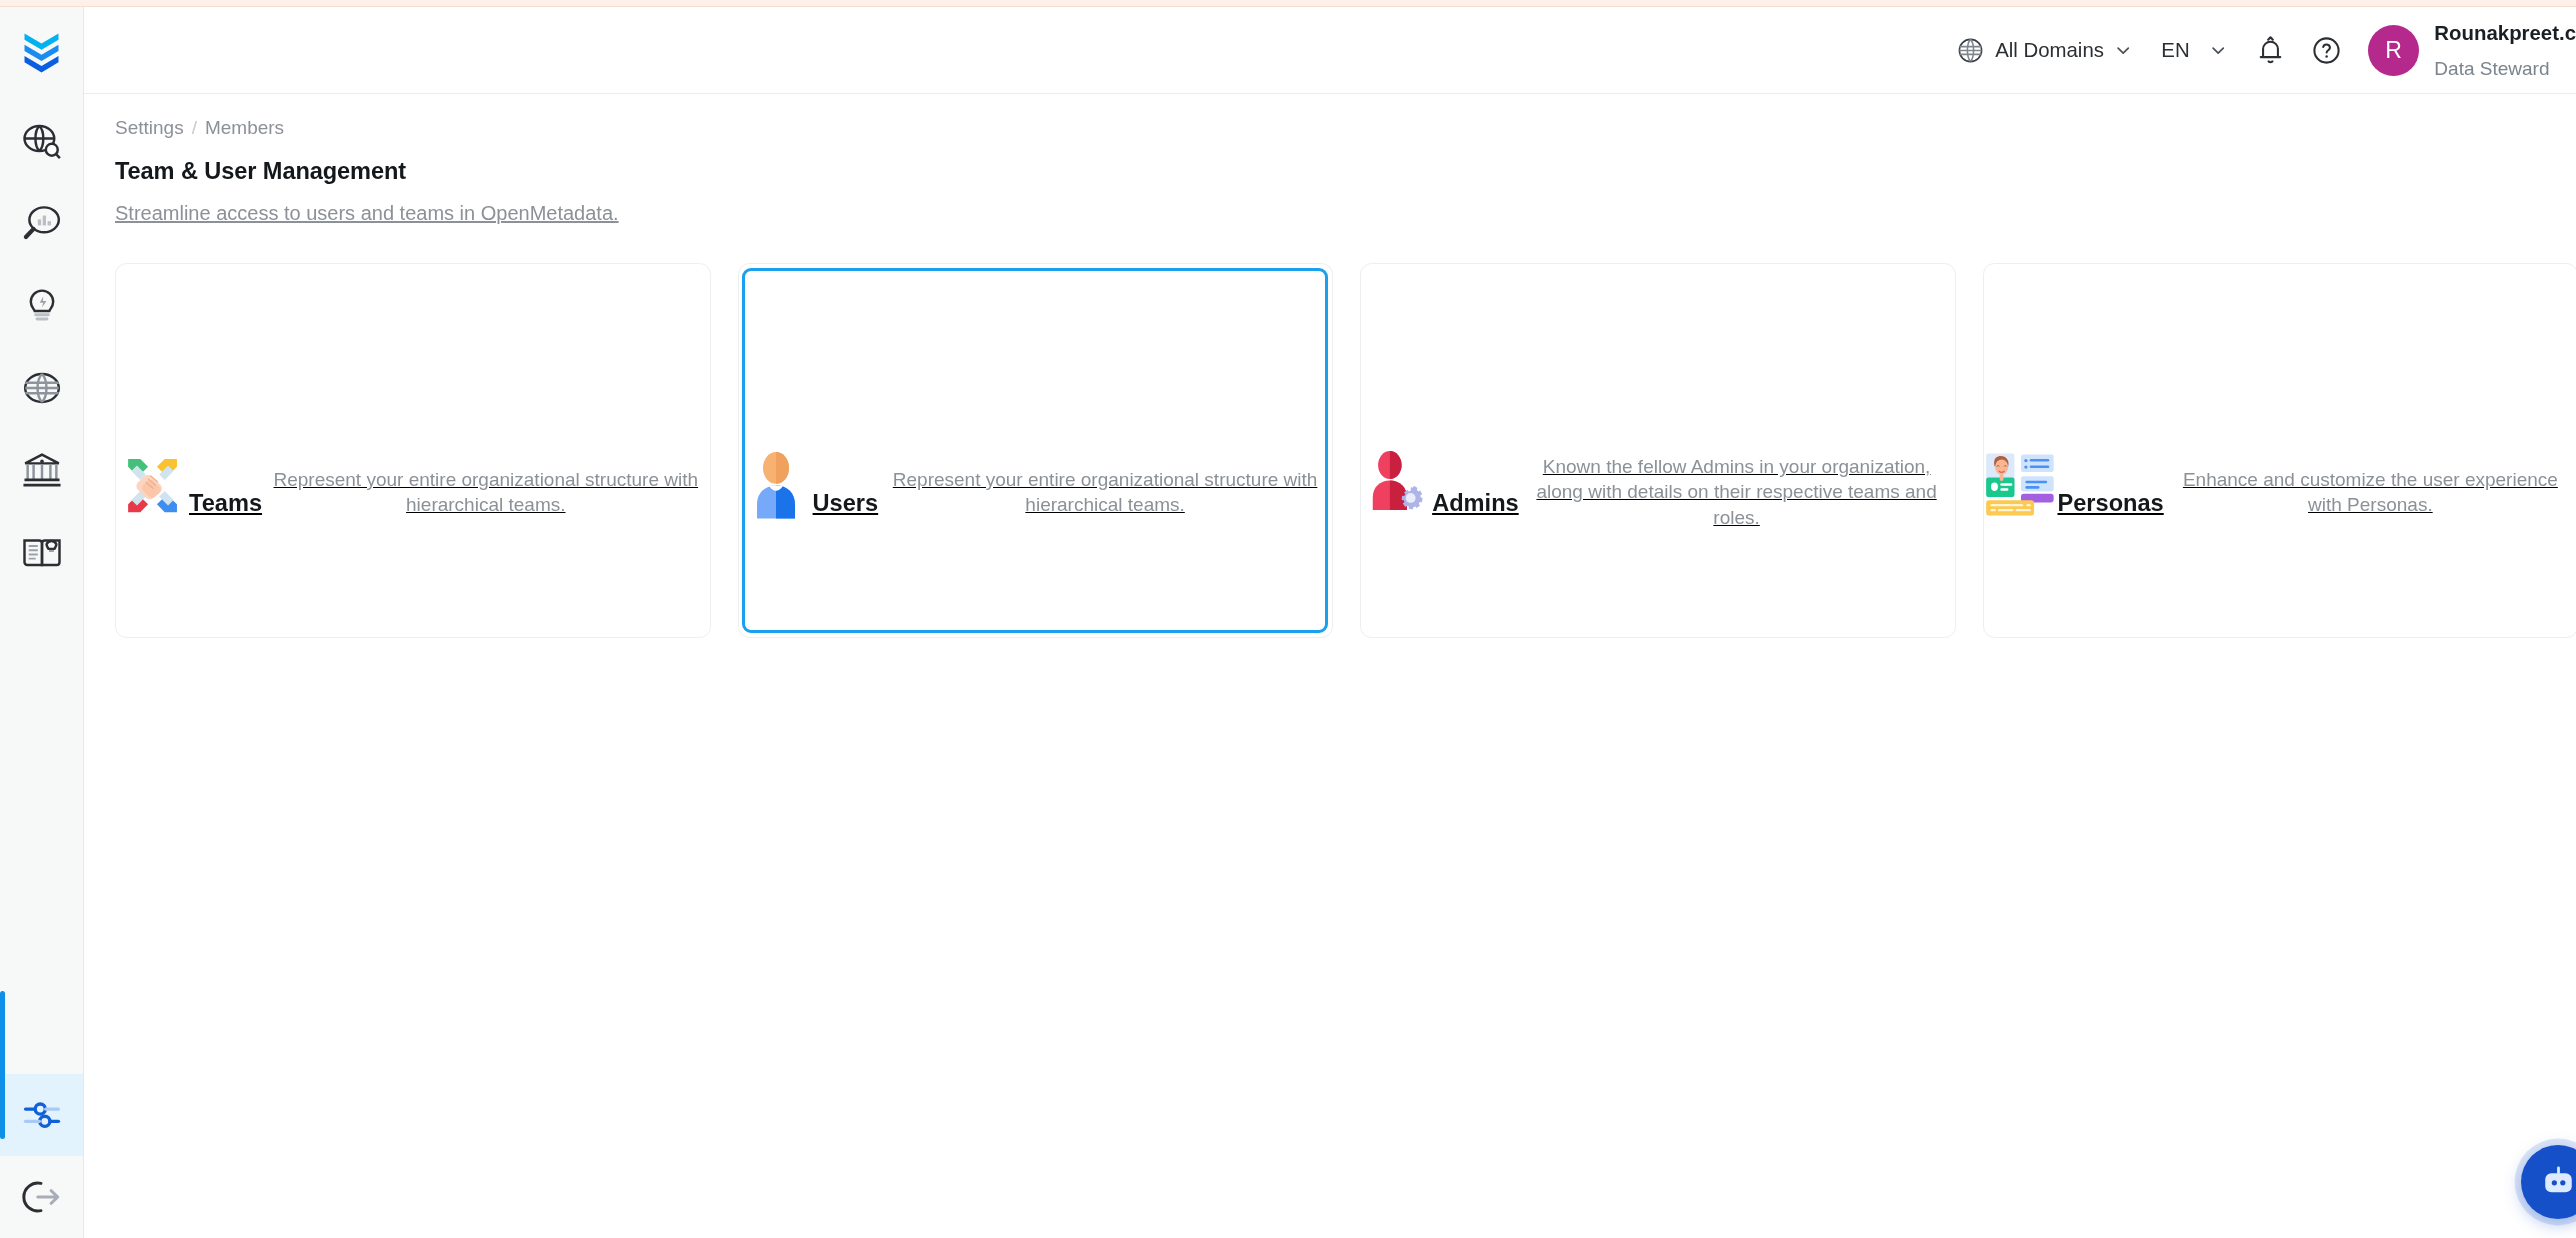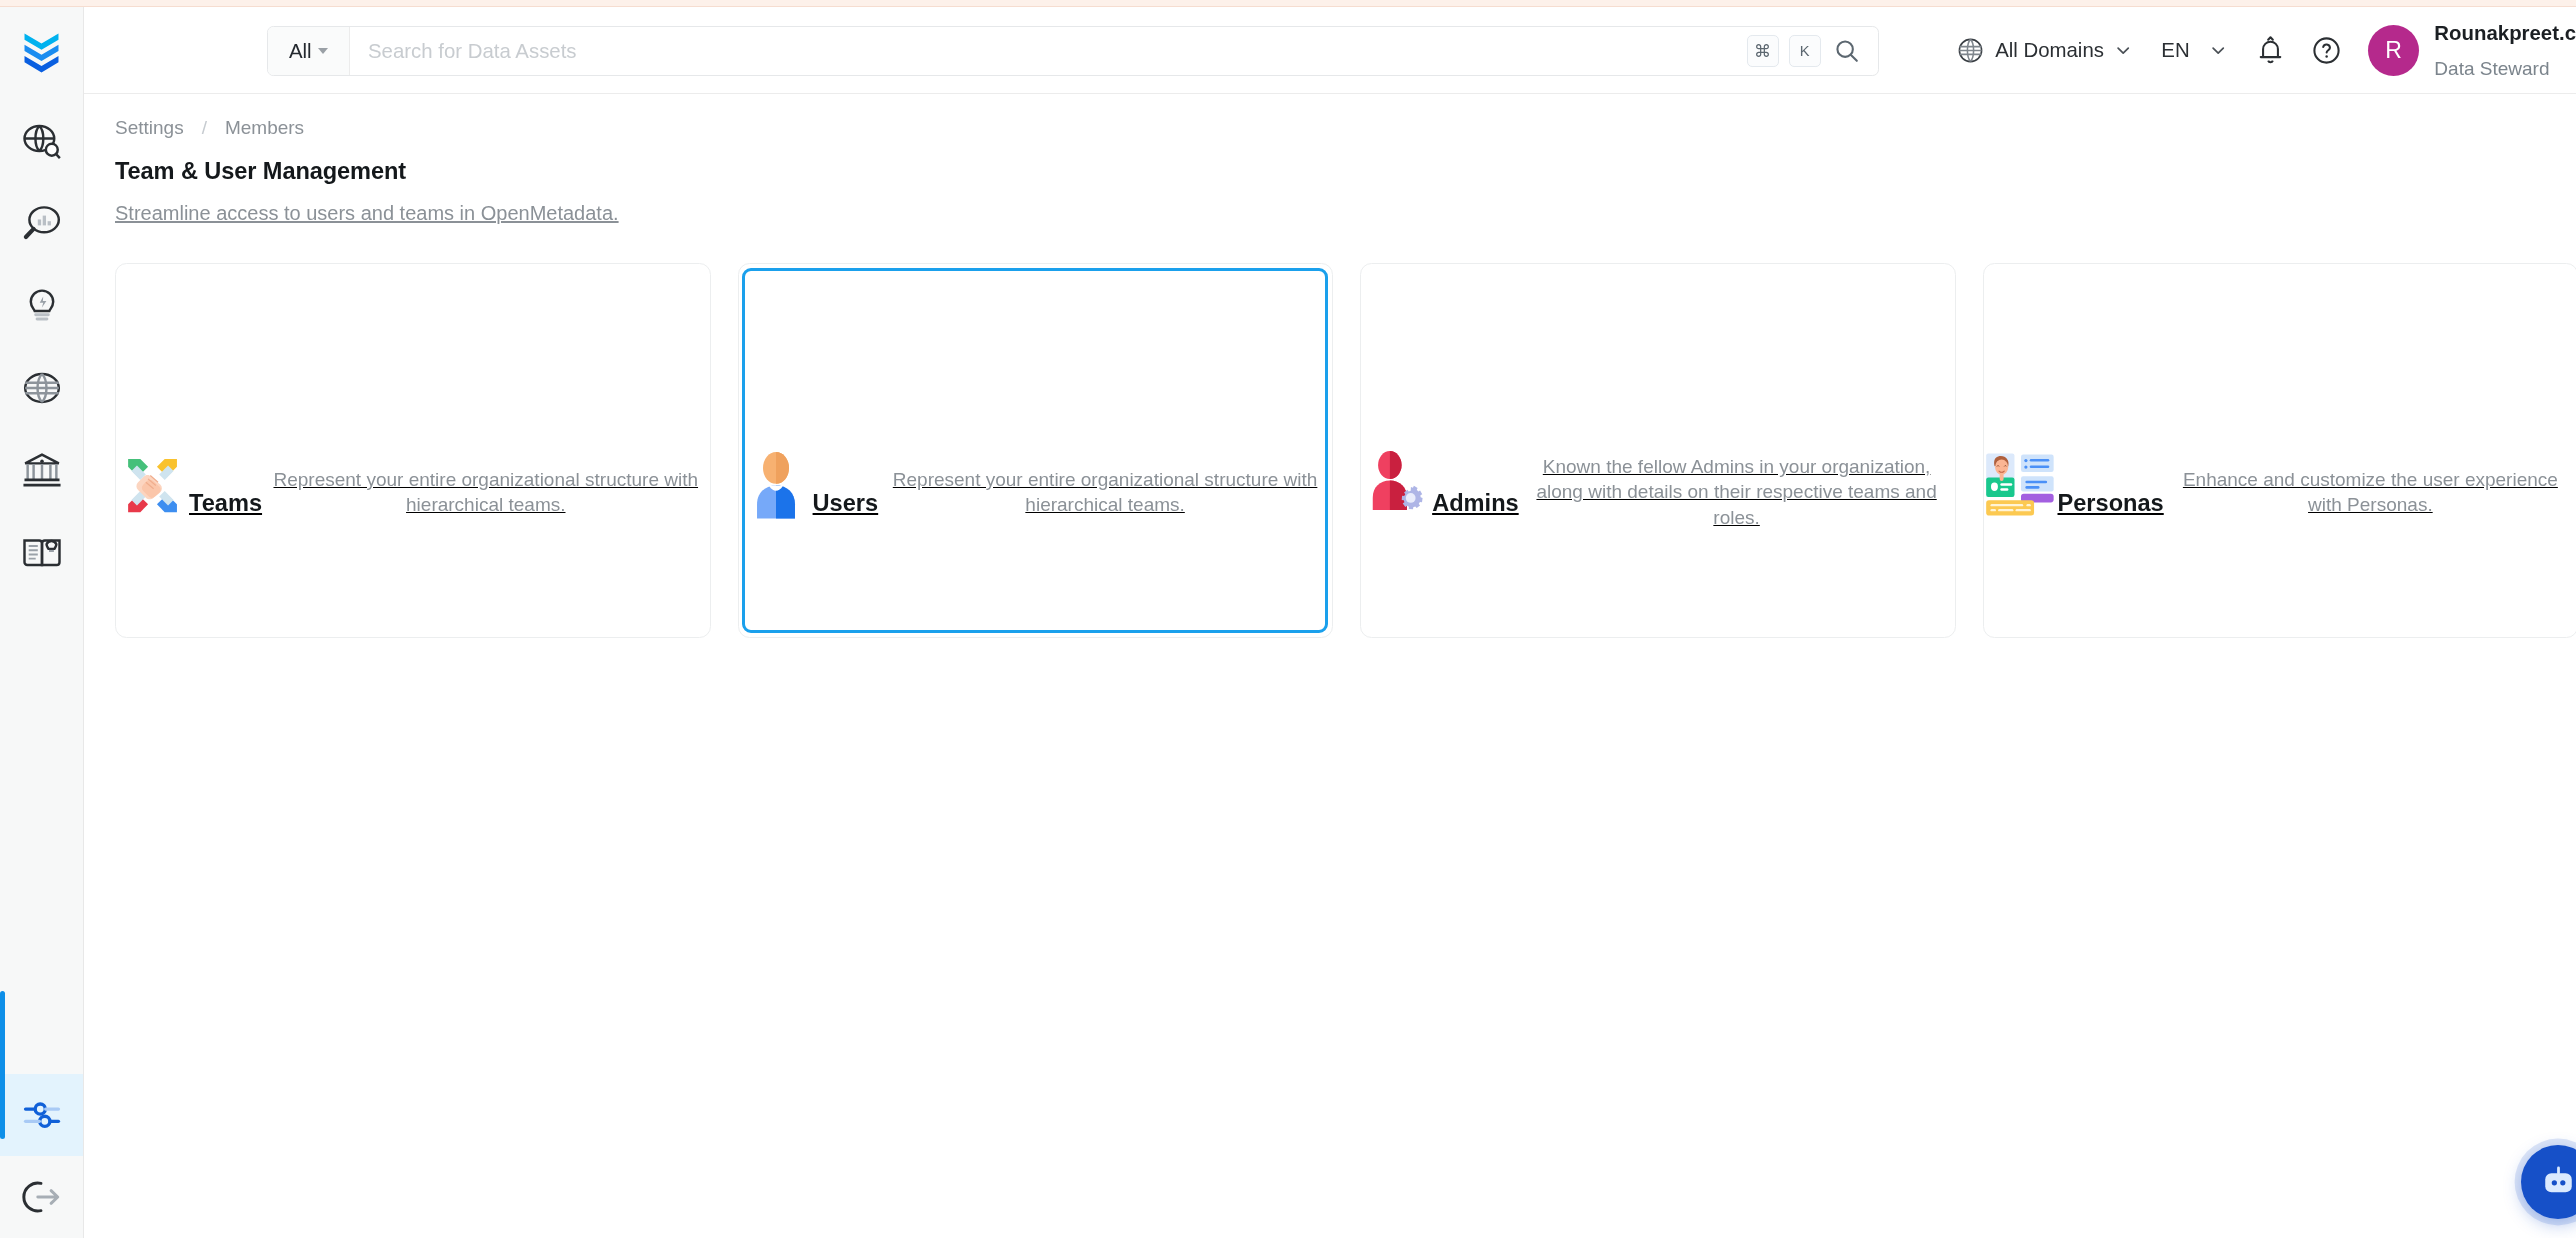--- a/index.html
+++ b/index.html
@@ -127,21 +127,21 @@
 
   
   .main {
     position: absolute; left: 84px; top: 95px;
     width: calc(2576px - 84px); height: calc(1238px - 95px);
     background: #ffffff;
     padding: 0;
   }
   .breadcrumb {
     position: absolute; left: 31px; top: 21.7px;
-    display: flex; align-items: center; gap: 18px;
+    display: flex; align-items: center; gap: 8px;
     font-size: 19px; color: #8b9197;
   }
   .breadcrumb .crumb { cursor: pointer; }
   .breadcrumb .sep { color: #c6cbd0; }
 
   .page-title {
     position: absolute; left: 31px; top: 63px;
     font-size: 23.6px; font-weight: 700; color: #14181b;
     letter-spacing: -0.1px;
   }
@@ -292,37 +292,20 @@
           <path d="M9.6 12h11.2M17.2 8.4l3.8 3.6-3.8 3.6" stroke="#a7aeb5" stroke-linecap="round" stroke-linejoin="round"></path>
         </svg>
       </div>
     </div>
 
     <div class="rail-scrollbar"></div>
   </div>
 
   <div class="header">
 
-    <div class="searchwrap">
-      <div class="search-scope">
-        <span>All</span>
-        <span class="chev"></span>
-      </div>
-      <input class="search-input" type="text" placeholder="Search for Data Assets" style="">
-      <div class="search-right">
-        <span class="kbd">⌘</span>
-        <span class="kbd small">K</span>
-        <span style="display:flex;align-items:center;margin-left:2.5px;">
-          <svg width="28" height="28" viewBox="0 0 24 24" fill="none" stroke="#5c6770" stroke-width="1.8">
-            <circle cx="10.4" cy="10.4" r="6.6"></circle>
-            <path d="M15.4 15.4l5 5" stroke-linecap="round"></path>
-          </svg>
-        </span>
-      </div>
-    </div>
 
     <div class="header-right">
 
       <div class="hdr-btn">
         <svg width="31" height="31" viewBox="0 0 24 24" fill="none" stroke="#3a3f44" stroke-width="1.2">
           <circle cx="12" cy="12" r="8.6"></circle>
           <path d="M3.4 12h17.2M3.4 9h17.2M3.4 15h17.2" stroke="#7f868d"></path>
           <path d="M12 3.4c-3.2 3.4-3.2 13.2 0 17.2M12 3.4c3.2 3.4 3.2 13.2 0 17.2" stroke="#7f868d"></path>
         </svg>
         <span>All Domains</span>

